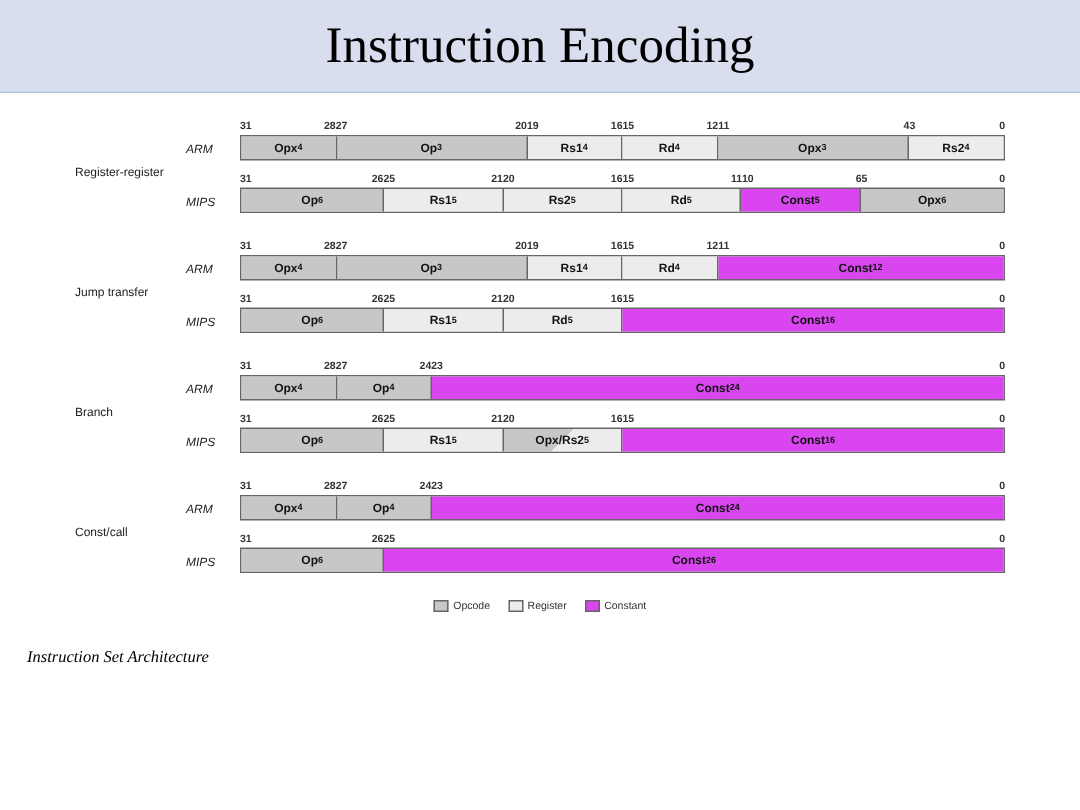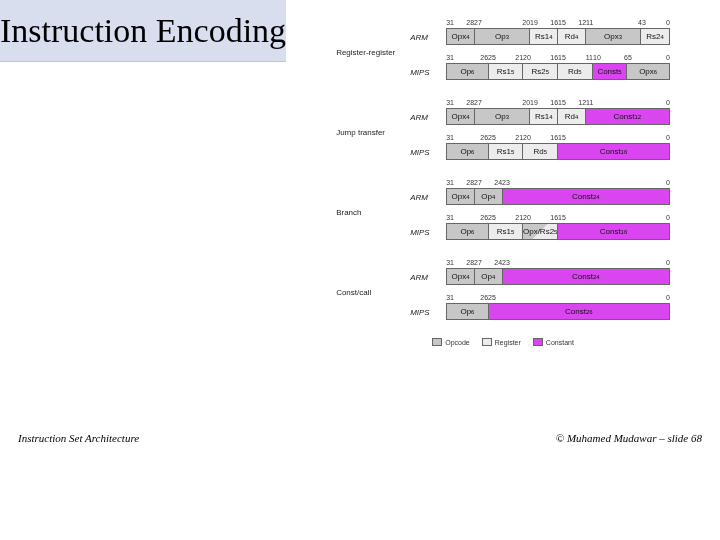--- a/index.html
+++ b/index.html
@@ -1,27 +1,27 @@
 <!DOCTYPE html>
 <html><head>
 <meta charset="utf-8">
 <style>
   * { box-sizing: border-box; margin: 0; padding: 0; }
   html, body { width: 720px; height: 540px; font-family: Georgia, 'Times New Roman', serif; background: #fff; }
-  .slide { width: 720px; height: 454px; position: relative; display: flex; flex-direction: row; justify-content: space-between; }
+  .slide { width: 720px; height: 454px; position: relative; display: flex; flex-direction: column; justify-content: space-between; }
   .title-bar { background: #d8deee; height: 62px; display: flex; align-items: center; justify-content: center; border-bottom: 1px solid #b8c4e6; }
   .title-bar h1 { font-family: 'Bell MT', Georgia, serif; font-weight: normal; font-size: 34px; color: #000; }
   .content { flex: 1; padding: 18px 50px 6px 50px; }
   .group { display: flex; align-items: center; margin-bottom: 10px; }
   .group-label { width: 74px; font-family: Liberation Sans, sans-serif; font-size: 8px; color: #222; line-height: 1.2; }
   .rows { flex: 1; }
   .row { margin-bottom: 8px; }
   .arch { display: flex; align-items: flex-end; }
   .arch-label { width: 36px; font-family: Arial, sans-serif; font-size: 8px; color: #222; padding-bottom: 3px; font-style: italic; }
-  .diagram { flex: 1; display: flex; flex-direction: column; }
+  .diagram { flex: 1; display: flex; flex-direction: column; font-weight: bold; }
   .bits { display: flex; font-family: Arial, sans-serif; font-size: 7px; color: #333; height: 10px; }
   .bits span { text-align: center; line-height: 10px; }
   .fields { display: flex; height: 17px; border: 1px solid #666; }
   .field { border-right: 1px solid #666; font-family: Arial, sans-serif; font-size: 8px; color: #111; display: flex; align-items: center; justify-content: center; }
   .field:last-child { border-right: none; }
   .op  { background: #c7c7c7; }
   .reg { background: #ececec; }
   .con { background: #d946ef; }
   .split { background: linear-gradient(135deg, #c7c7c7 0 50%, #ececec 50% 100%); }
   .legend { display: flex; justify-content: center; gap: 12px; margin-top: 8px; font-family: Arial, sans-serif; font-size: 7px; color: #333; }
@@ -325,15 +325,14 @@
         </span>
       <span class="legend-item">
           <span class="sw con"></span>
           <span>Constant</span>
         </span>
     </div>
   </div>
 
   <div class="footer">
     <span>Instruction Set Architecture</span>
-    <span>© Muhamed Mudawar – slide 68</span>
   </div>
 </div>
 
 </body></html>

